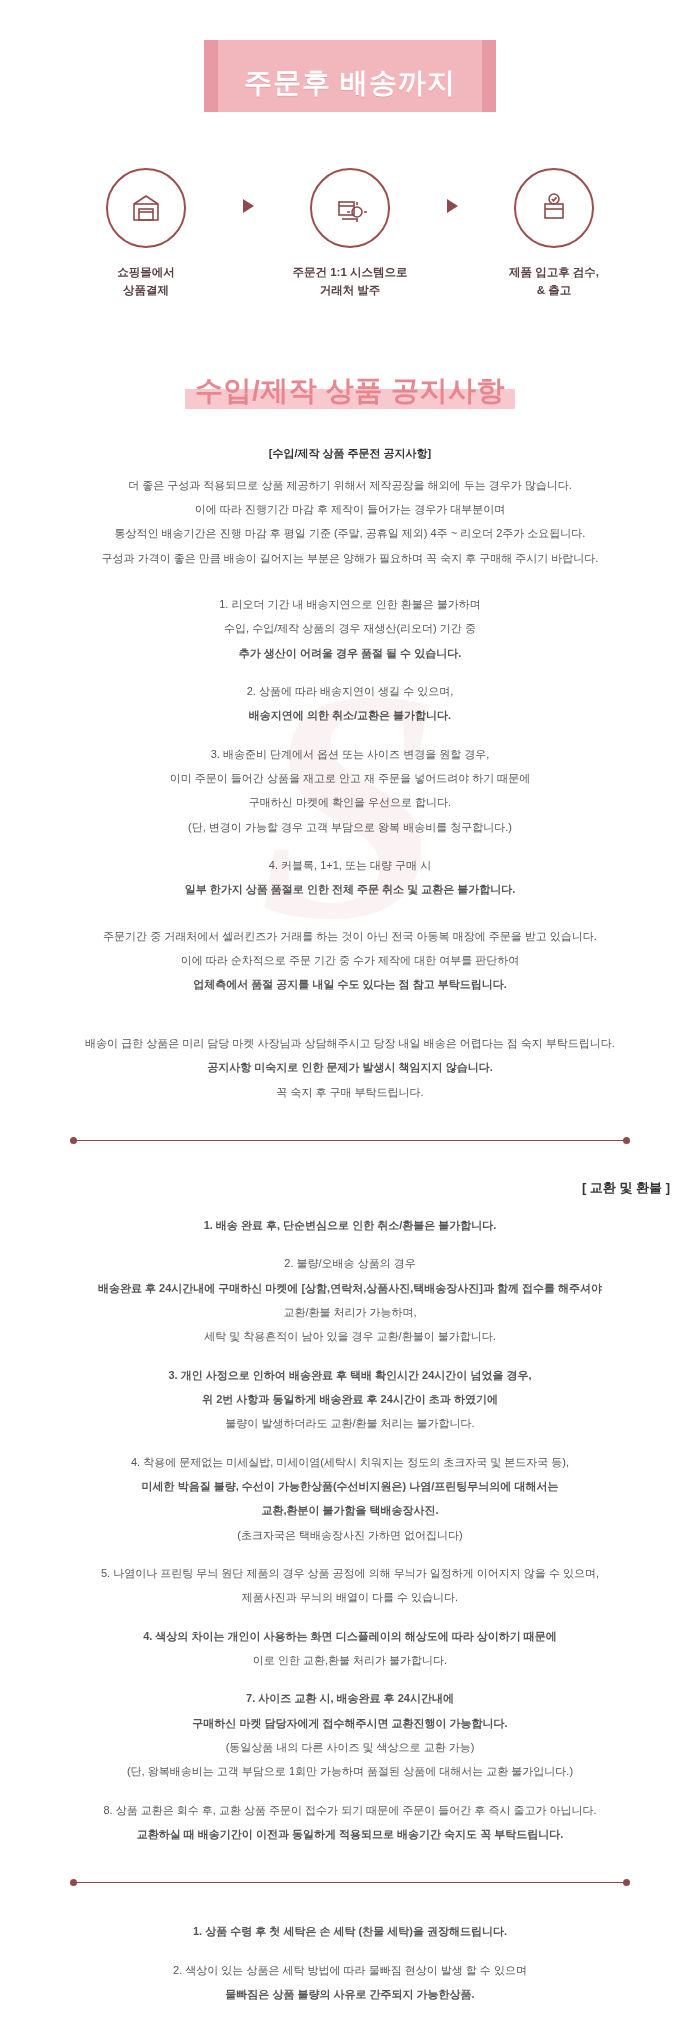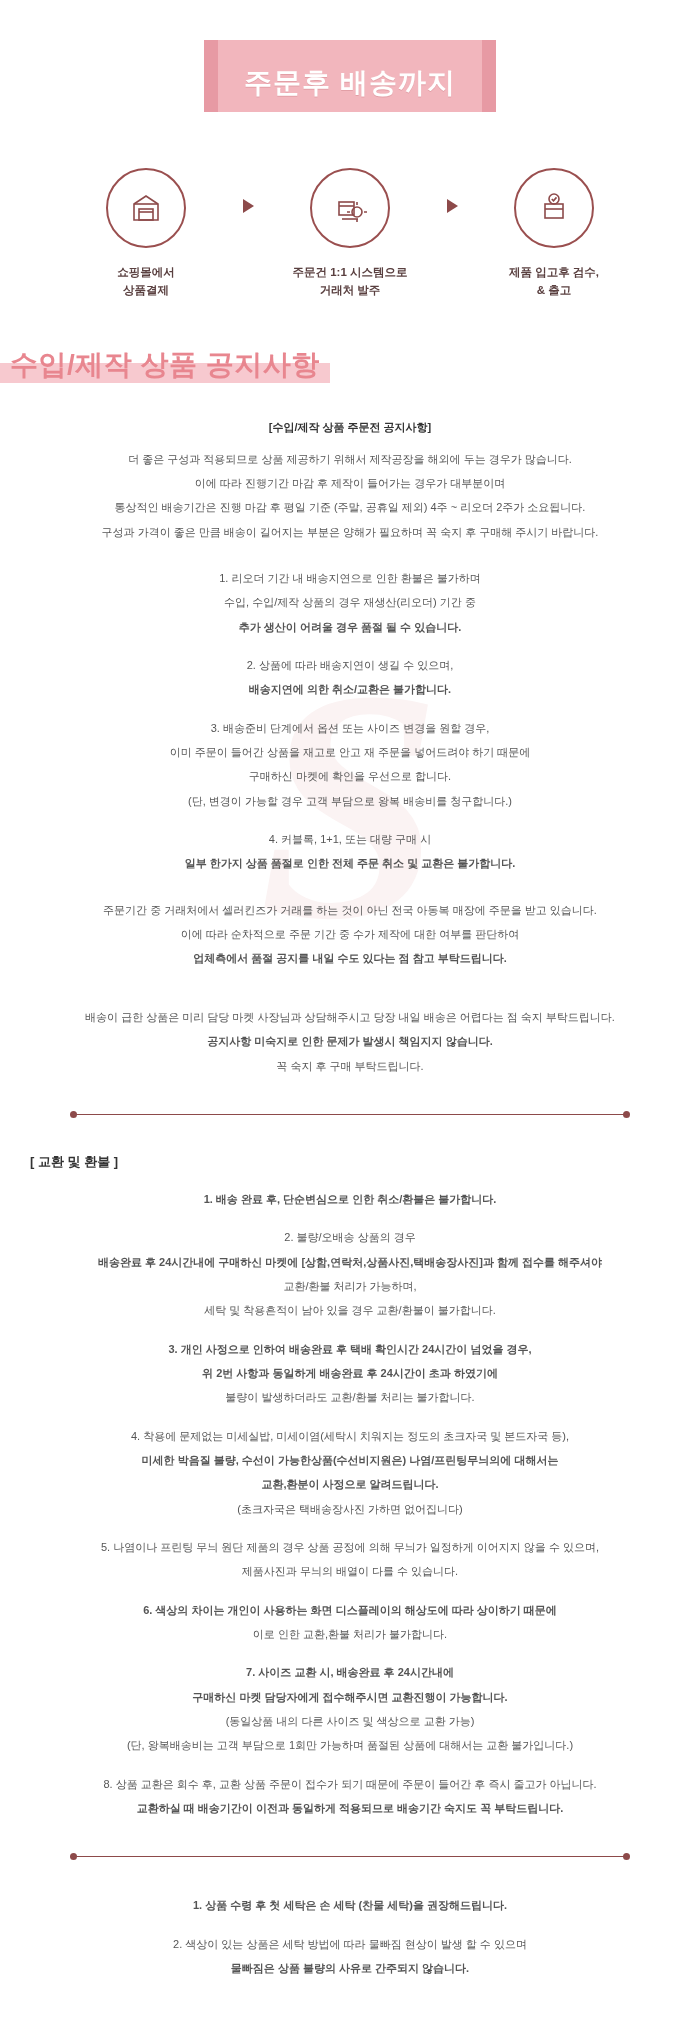--- a/index.html
+++ b/index.html
@@ -107,21 +107,22 @@
   }
   .tri {
     width: 0; height: 0;
     border-top: 7px solid transparent;
     border-bottom: 7px solid transparent;
     border-left: 11px solid #8d4a4a;
   }
 
   
   .section-head {
-    margin-top: 46px;
+    margin-top: 72px;
+    text-align: center;
   }
   .section-head .hl {
     display: inline-block;
     font-size: 28px;
     font-weight: bold;
     color: #e8868f;
     background: linear-gradient(to bottom, rgba(255,255,255,0) 42%, #f7c9cf 42%, #f7c9cf 92%, rgba(255,255,255,0) 92%);
     padding: 0 10px 2px 10px;
     letter-spacing: 0.5px;
   }
@@ -169,21 +170,21 @@
     border-radius: 50%;
     background: #8d4a4a;
   }
   .divider .dot.l { left: 0; }
   .divider .dot.r { right: 0; }
 
   .sub-title {
     font-size: 13px;
     font-weight: bold;
     color: #333333;
-    text-align: left;
+    text-align: right;
     margin-bottom: 18px;
   }
 </style>
 </head>
 <body>
 
 <div class="page">
   <div class="watermark">S</div>
   <div class="content">
 
@@ -316,31 +317,31 @@
           <div class="gap-s"></div>
           <div>
             <p class="red">3. 개인 사정으로 인하여 배송완료 후 택배 확인시간 24시간이 넘었을 경우,</p>
             <p class="red">위 2번 사항과 동일하게 배송완료 후 24시간이 초과 하였기에</p>
             <p>불량이 발생하더라도 교환/환불 처리는 불가합니다.</p>
           </div>
           <div class="gap-s"></div>
           <div>
             <p>4. 착용에 문제없는 미세실밥, 미세이염(세탁시 치워지는 정도의 초크자국 및 본드자국 등),</p>
             <p class="red">미세한 박음질 불량, 수선이 가능한상품(수선비지원은) 나염/프린팅무늬의에 대해서는</p>
-            <p class="red">교환,환분이 사정으로 알려드립니다.</p>
+            <p class="red">교환,환분이 불가함을 택배송장사진.</p>
             <p>(초크자국은 택배송장사진 가하면 없어집니다)</p>
           </div>
           <div class="gap-s"></div>
           <div>
             <p>5. 나염이나 프린팅 무늬 원단 제품의 경우 상품 공정에 의해 무늬가 일정하게 이어지지 않을 수 있으며,</p>
             <p>제품사진과 무늬의 배열이 다를 수 있습니다.</p>
           </div>
           <div class="gap-s"></div>
           <div>
-            <p class="red">6. 색상의 차이는 개인이 사용하는 화면 디스플레이의 해상도에 따라 상이하기 때문에</p>
+            <p class="red">4. 색상의 차이는 개인이 사용하는 화면 디스플레이의 해상도에 따라 상이하기 때문에</p>
             <p>이로 인한 교환,환불 처리가 불가합니다.</p>
           </div>
           <div class="gap-s"></div>
           <div>
             <p class="red">7. 사이즈 교환 시, 배송완료 후 24시간내에</p>
             <p class="red">구매하신 마켓 담당자에게 접수해주시면 교환진행이 가능합니다.</p>
             <p>(동일상품 내의 다른 사이즈 및 색상으로 교환 가능)</p>
             <p>(단, 왕복배송비는 고객 부담으로 1회만 가능하며 품절된 상품에 대해서는 교환 불가입니다.)</p>
           </div>
           <div class="gap-s"></div>
@@ -358,21 +359,21 @@
     </div>
 
     <div class="block">
       <div id="care-items">
           <div>
             <p class="red">1. 상품 수령 후 첫 세탁은 손 세탁 (찬물 세탁)을 권장해드립니다.</p>
           </div>
           <div class="gap-s"></div>
           <div>
             <p>2. 색상이 있는 상품은 세탁 방법에 따라 물빠짐 현상이 발생 할 수 있으며</p>
-            <p class="red">물빠짐은 상품 불량의 사유로 간주되지 않습니다.</p>
+            <p class="red">물빠짐은 상품 불량의 사유로 간주되지 가능한상품.</p>
           </div>
           <div class="gap-s"></div>
         </div>
 
     </div>
 
   </div>
 </div>
 
 </body></html>

